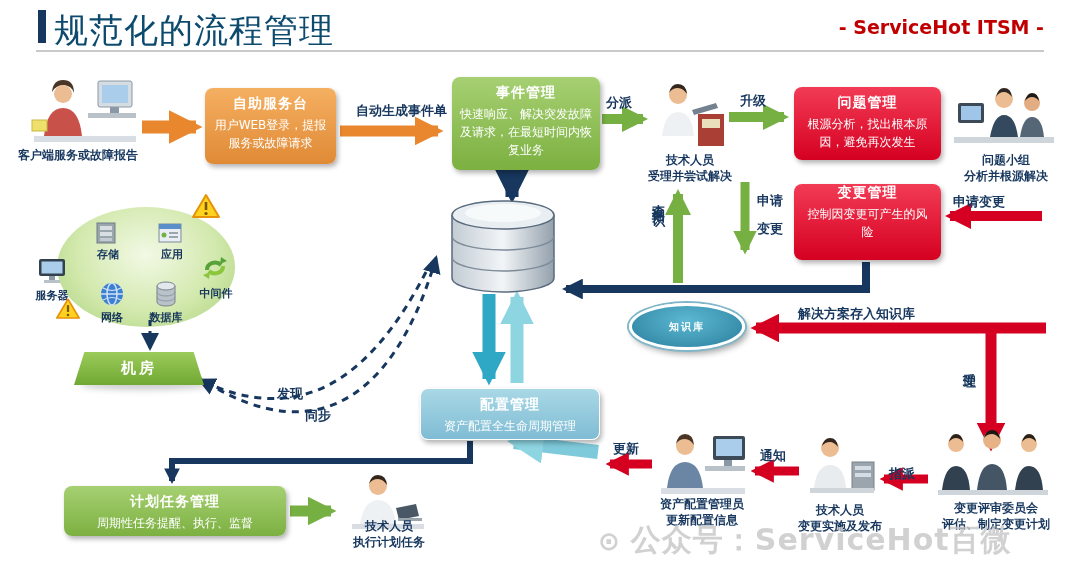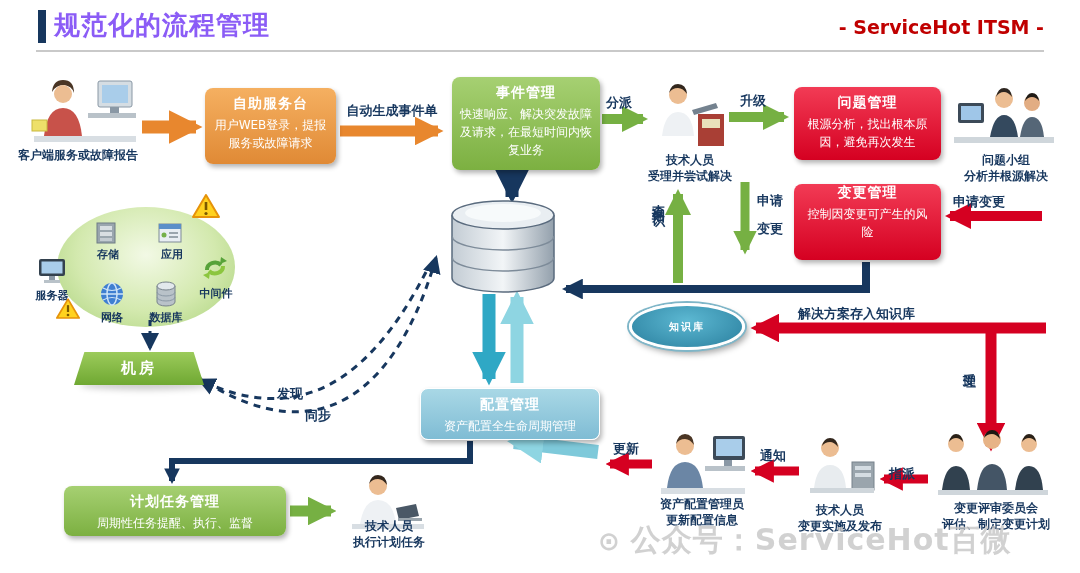--- a/index.html
+++ b/index.html
@@ -1,36 +1,36 @@
 <!DOCTYPE html>
 <html><head>
 <meta charset="utf-8">
 <style>
   *{margin:0;padding:0;box-sizing:border-box}
   html,body{background:#fff}
   body{font-family:"DejaVu Sans","Liberation Sans",sans-serif}
   .canvas{position:relative;width:1080px;height:573px;background:#fff;overflow:hidden}
   
   .title-bar{position:absolute;left:38px;top:10px;width:8px;height:33px;background:#17375E}
-  .page-title{position:absolute;left:54px;top:8px;font-size:26px;font-weight:bold;color:#8b5cf6;letter-spacing:1px}
+  .page-title{position:absolute;left:54px;top:8px;font-size:34px;font-weight:normal;color:#0c4a6e;letter-spacing:1px}
   .brand{position:absolute;right:36px;top:16px;font-size:19px;font-weight:bold;color:#C00000}
   .divider{position:absolute;left:36px;top:50px;width:1008px;height:2px;background:#C9C9C9}
   
   .connectors{position:absolute;left:0;top:0;z-index:2}
   
   .box{position:absolute;z-index:3;border-radius:8px;color:#fff;text-align:center;padding:7px 8px 4px;box-shadow:2px 3px 5px rgba(0,0,0,.3)}
   .box .bt{font-weight:bold;font-size:14px;margin-bottom:3px;letter-spacing:1px}
   .box .bb{font-size:12px;line-height:1.5}
   .orange{background:linear-gradient(180deg,#F5B061,#E08A35)}
   .greenbx{background:linear-gradient(180deg,#A6D072,#7CB041)}
   .redbx{background:linear-gradient(180deg,#F23B55,#D50021)}
   .bluebx{background:linear-gradient(180deg,#A9D8E6,#7FBCD4);border:1px solid #fff}
   
   .lbl{position:absolute;z-index:3;font-weight:bold;color:#17375E;font-size:13px;white-space:nowrap}
-  .lbl.ctr{text-align:center}
+  .lbl.ctr{text-align:right}
   .vert{writing-mode:vertical-rl;letter-spacing:3px}
   .caption{position:absolute;z-index:3;color:#17375E;font-size:12px;font-weight:bold;text-align:center;line-height:1.35}
   
   .kb{position:absolute;z-index:3;left:629px;top:303px;width:116px;height:47px;border-radius:50%;
       background:radial-gradient(ellipse at 50% 35%,#5cb8d2,#2a7f9e);border:3px solid #fff;
       box-shadow:0 0 0 2px #7fb6c8,3px 4px 6px rgba(0,0,0,.35);
       display:flex;align-items:center;justify-content:center;color:#fff;font-weight:bold;font-size:10px;letter-spacing:2px}
   
   .cloud{position:absolute;z-index:1;left:57px;top:207px;width:178px;height:120px;border-radius:50%;
          background:radial-gradient(ellipse at 50% 40%,#f2f9e5 0%,#d3e9ae 55%,#a9d179 100%)}

